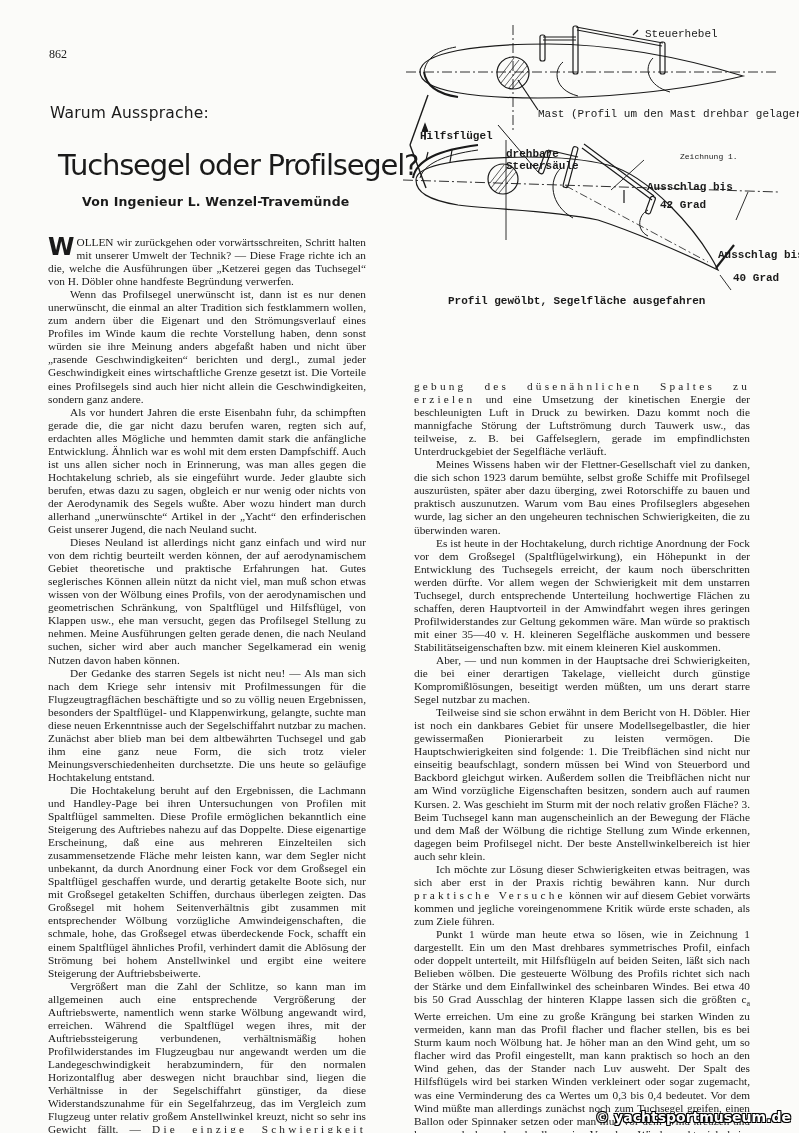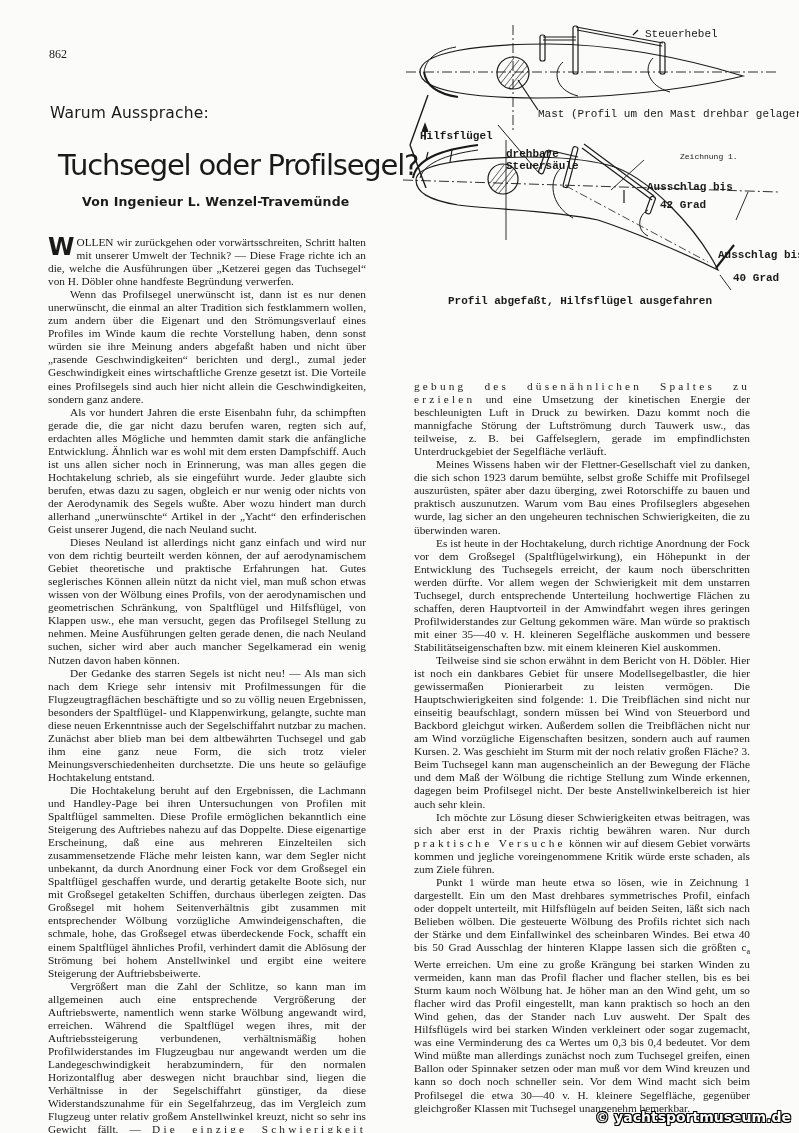--- a/index.html
+++ b/index.html
@@ -104,35 +104,36 @@
   <div class="fig-label" style="left:247px;top:28px;">Steuerhebel</div>
   <div class="fig-label" style="left:140px;top:108px;">Mast (Profil um den Mast drehbar gelagert</div>
   <div class="fig-label bold" style="left:22px;top:130px;">Hilfsflügel</div>
   <div class="fig-caption" style="left:282px;top:152px;">Zeichnung 1.</div>
   <div class="fig-label bold" style="left:108px;top:148px;">drehbare</div>
   <div class="fig-label bold" style="left:108px;top:160px;text-align:center;">Steuersäule</div>
   <div class="fig-label bold" style="left:249px;top:181px;">Ausschlag bis</div>
   <div class="fig-label bold" style="left:262px;top:199px;">42  Grad</div>
   <div class="fig-label bold" style="left:320px;top:249px;">Ausschlag bis</div>
   <div class="fig-label bold" style="left:335px;top:272px;">40  Grad</div>
-  <div class="fig-label bold" style="left:50px;top:295px;">Profil abgefaßt, Hilfsflügel ausgefahren</div>
+  <div class="fig-label bold" style="left:50px;top:295px;">Profil gewölbt, Segelfläche ausgefahren</div>
 </div>
 
 <div class="col col-left">
   <p class="no-indent"><span class="dropcap">W</span><span>OLLEN wir zurückgehen oder vorwärtsschreiten, Schritt halten mit unserer Umwelt der Technik? — Diese Frage richte ich an die, welche die Ausführungen über „Ketzerei gegen das Tuchsegel“ von H. Döbler ohne handfeste Begründung verwerfen.</span></p>
   <p>Wenn das Profilsegel unerwünscht ist, dann ist es nur denen unerwünscht, die einmal an alter Tradition sich festklammern wollen, zum andern über die Eigenart und den Strömungsverlauf eines Profiles im Winde kaum die rechte Vorstellung haben, denn sonst würden sie ihre Meinung anders abgefaßt haben und nicht über „rasende Geschwindigkeiten“ berichten und dergl., zumal jeder Geschwindigkeit eines wirtschaftliche Grenze gesetzt ist. Die Vorteile eines Profilsegels sind auch hier nicht allein die Geschwindigkeiten, sondern ganz andere.</p>
   <p>Als vor hundert Jahren die erste Eisenbahn fuhr, da schimpften gerade die, die gar nicht dazu berufen waren, regten sich auf, erdachten alles Mögliche und hemmten damit stark die anfängliche Entwicklung. Ähnlich war es wohl mit dem ersten Dampfschiff. Auch ist uns allen sicher noch in Erinnerung, was man alles gegen die Hochtakelung schrieb, als sie eingeführt wurde. Jeder glaubte sich berufen, etwas dazu zu sagen, obgleich er nur wenig oder nichts von der Aerodynamik des Segels wußte. Aber wozu hindert man durch allerhand „unerwünschte“ Artikel in der „Yacht“ den erfinderischen Geist unserer Jugend, die nach Neuland sucht.</p>
   <p>Dieses Neuland ist allerdings nicht ganz einfach und wird nur von dem richtig beurteilt werden können, der auf aerodynamischem Gebiet theoretische und praktische Erfahrungen hat. Gutes seglerisches Können allein nützt da nicht viel, man muß schon etwas wissen von der Wölbung eines Profils, von der aerodynamischen und geometrischen Schränkung, von Spaltflügel und Hilfsflügel, von Klappen usw., ehe man versucht, gegen das Profilsegel Stellung zu nehmen. Meine Ausführungen gelten gerade denen, die nach Neuland suchen, sicher wird aber auch mancher Segelkamerad ein wenig Nutzen davon haben können.</p>
   <p>Der Gedanke des starren Segels ist nicht neu! — Als man sich nach dem Kriege sehr intensiv mit Profilmessungen für die Flugzeugtragflächen beschäftigte und so zu völlig neuen Ergebnissen, besonders der Spaltflügel- und Klappenwirkung, gelangte, suchte man diese neuen Erkenntnisse auch der Segelschiffahrt nutzbar zu machen. Zunächst aber blieb man bei dem altbewährten Tuchsegel und gab ihm eine ganz neue Form, die sich trotz vieler Meinungsverschiedenheiten durchsetzte. Die uns heute so geläufige Hochtakelung entstand.</p>
   <p>Die Hochtakelung beruht auf den Ergebnissen, die Lachmann und Handley-Page bei ihren Untersuchungen von Profilen mit Spaltflügel sammelten. Diese Profile ermöglichen bekanntlich eine Steigerung des Auftriebes nahezu auf das Doppelte. Diese eigenartige Erscheinung, daß eine aus mehreren Einzelteilen sich zusammensetzende Fläche mehr leisten kann, war dem Segler nicht unbekannt, da durch Anordnung einer Fock vor dem Großsegel ein Spaltflügel geschaffen wurde, und derartig getakelte Boote sich, nur mit Großsegel getakelten Schiffen, durchaus überlegen zeigten. Das Großsegel mit hohem Seitenverhältnis gibt zusammen mit entsprechender Wölbung vorzügliche Amwindeigenschaften, die schmale, hohe, das Großsegel etwas überdeckende Fock, schafft ein einem Spaltflügel ähnliches Profil, verhindert damit die Ablösung der Strömung bei hohem Anstellwinkel und ergibt eine weitere Steigerung der Auftriebsbeiwerte.</p>
   <p><span>Vergrößert man die Zahl der Schlitze, so kann man im allgemeinen auch eine entsprechende Vergrößerung der Auftriebswerte, namentlich wenn starke Wölbung angewandt wird, erreichen. Während die Spaltflügel wegen ihres, mit der Auftriebssteigerung verbundenen, verhältnismäßig hohen Profilwiderstandes im Flugzeugbau nur angewandt werden um die Landegeschwindigkeit herabzumindern, für den normalen Horizontalflug aber deswegen nicht brauchbar sind, liegen die Verhältnisse in der Segelschiffahrt günstiger, da diese Widerstandszunahme für ein Segelfahrzeug, das im Vergleich zum Flugzeug unter relativ großem Anstellwinkel kreuzt, nicht so sehr ins Gewicht fällt. —</span> <span class="spaced">Die einzige Schwierigkeit besteht nur darin, mit dem formunbeständigen Segeltuch bei den verschiedenen Windstärken die richtige Form-</span></p>
 </div>
 
 <div class="col col-right">
   <p class="no-indent"><span class="spaced">gebung des düsenähnlichen Spaltes zu erzielen</span> <span>und eine Umsetzung der kinetischen Energie der beschleunigten Luft in Druck zu bewirken. Dazu kommt noch die mannigfache Störung der Luftströmung durch Tauwerk usw., das teilweise, z. B. bei Gaffelseglern, gerade im empfindlichsten Unterdruckgebiet der Segelfläche verläuft.</span></p>
   <p>Meines Wissens haben wir der Flettner-Gesellschaft viel zu danken, die sich schon 1923 darum bemühte, selbst große Schiffe mit Profilsegel auszurüsten, später aber dazu überging, zwei Rotorschiffe zu bauen und praktisch auszunutzen. Warum vom Bau eines Profilseglers abgesehen wurde, lag sicher an den ungeheuren technischen Schwierigkeiten, die zu überwinden waren.</p>
   <p>Es ist heute in der Hochtakelung, durch richtige Anordnung der Fock vor dem Großsegel (Spaltflügelwirkung), ein Höhepunkt in der Entwicklung des Tuchsegels erreicht, der kaum noch überschritten werden dürfte. Vor allem wegen der Schwierigkeit mit dem unstarren Tuchsegel, durch entsprechende Unterteilung hochwertige Flächen zu schaffen, deren Hauptvorteil in der Amwindfahrt wegen ihres geringen Profilwiderstandes zur Geltung gekommen wäre. Man würde so praktisch mit einer 35—40 v. H. kleineren Segelfläche auskommen und bessere Stabilitätseigenschaften bzw. mit einem kleineren Kiel auskommen.</p>
+  <p>Aber, — und nun kommen in der Hauptsache drei Schwierigkeiten, die bei einer derartigen Takelage, vielleicht durch günstige Kompromißlösungen, beseitigt werden müßten, um uns derart starre Segel nutzbar zu machen.</p>
   <p>Teilweise sind sie schon erwähnt in dem Bericht von H. Döbler. Hier ist noch ein dankbares Gebiet für unsere Modellsegelbastler, die hier gewissermaßen Pionierarbeit zu leisten vermögen. Die Hauptschwierigkeiten sind folgende: 1. Die Treibflächen sind nicht nur einseitig beaufschlagt, sondern müssen bei Wind von Steuerbord und Backbord gleichgut wirken. Außerdem sollen die Treibflächen nicht nur am Wind vorzügliche Eigenschaften besitzen, sondern auch auf raumen Kursen. 2. Was geschieht im Sturm mit der noch relativ großen Fläche? 3. Beim Tuchsegel kann man augenscheinlich an der Bewegung der Fläche und dem Maß der Wölbung die richtige Stellung zum Winde erkennen, dagegen beim Profilsegel nicht. Der beste Anstellwinkelbereich ist hier auch sehr klein.</p>
-  <p><span>Ich möchte zur Lösung dieser Schwierigkeiten etwas beitragen, was sich aber erst in der Praxis richtig bewähren waren. Nur durch</span> <span class="spaced">praktische Versuche</span> <span>können wir auf diesem Gebiet vorwärts kommen und jegliche voreingenommene Kritik würde erste schaden, als zum Ziele führen.</span></p>
+  <p><span>Ich möchte zur Lösung dieser Schwierigkeiten etwas beitragen, was sich aber erst in der Praxis richtig bewähren kann. Nur durch</span> <span class="spaced">praktische Versuche</span> <span>können wir auf diesem Gebiet vorwärts kommen und jegliche voreingenommene Kritik würde erste schaden, als zum Ziele führen.</span></p>
   <p><span>Punkt 1 würde man heute etwa so lösen, wie in Zeichnung 1 dargestellt. Ein um den Mast drehbares symmetrisches Profil, einfach oder doppelt unterteilt, mit Hilfsflügeln auf beiden Seiten, läßt sich nach Belieben wölben. Die gesteuerte Wölbung des Profils richtet sich nach der Stärke und dem Einfallwinkel des scheinbaren Windes. Bei etwa 40 bis 50 Grad Ausschlag der hinteren Klappe lassen sich die größten c</span><span class="sub">a</span> <span>Werte erreichen. Um eine zu große Krängung bei starken Winden zu vermeiden, kann man das Profil flacher und flacher stellen, bis es bei Sturm kaum noch Wölbung hat. Je höher man an den Wind geht, um so flacher wird das Profil eingestellt, man kann praktisch so hoch an den Wind gehen, das der Stander nach Luv ausweht. Der Spalt des Hilfsflügels wird bei starken Winden verkleinert oder sogar zugemacht, was eine Verminderung des ca Wertes um 0,3 bis 0,4 bedeutet. Vor dem Wind müßte man allerdings zunächst noch zum Tuchsegel greifen, einen Ballon oder Spinnaker setzen oder man muß vor dem Wind kreuzen und kann so doch noch schneller sein. Vor dem Wind macht sich beim Profilsegel die etwa 30—40 v. H. kleinere Segelfläche, gegenüber gleichgroßer Klassen mit Tuchsegel unangenehm bemerkbar.</span></p>
 </div>
 
 <div class="watermark">© yachtsportmuseum.de</div>
 
 </body></html>

